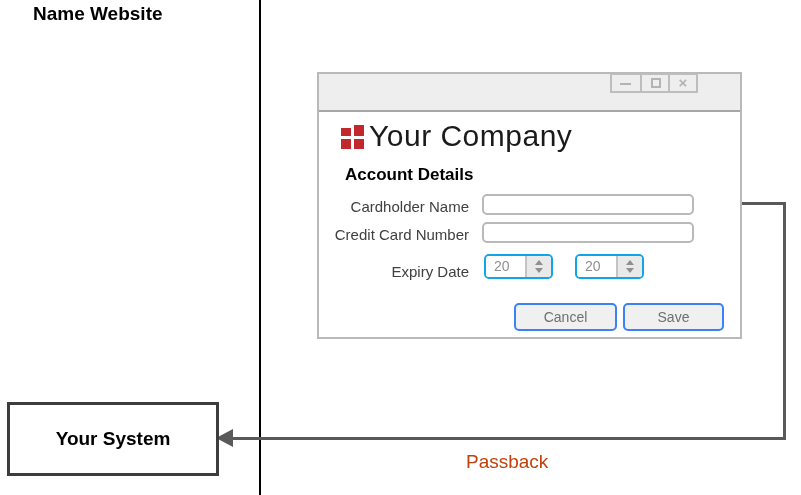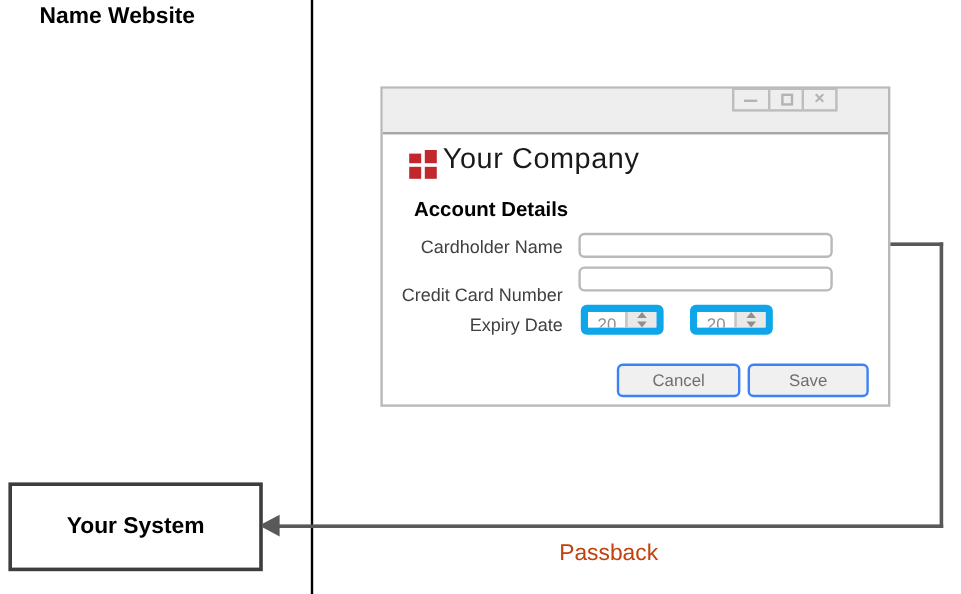--- a/index.html
+++ b/index.html
@@ -28,36 +28,36 @@
   .max-glyph { position:absolute; left:9px; top:3px; width:10px; height:10px; border:2px solid #b3b3b3; }
   .close-glyph { display:block; text-align:center; color:#b3b3b3; font-size:15px; font-weight:bold; line-height:15px; }
 
   
   .logo { position:absolute; left:22px; top:51px; width:24px; height:24px; }
   .logo span { position:absolute; background:#c1272d; }
   .logo .q1 { left:0;  top:3px;  width:10px; height:8px; }
   .logo .q2 { left:13px; top:0;  width:10px; height:11px; }
   .logo .q3 { left:0;  top:14px; width:10px; height:10px; }
   .logo .q4 { left:13px; top:14px; width:10px; height:10px; }
-  .company-name { position:absolute; left:50px; top:45px; font-size:24px; color:#1a1a1a; letter-spacing:0.5px; white-space:nowrap; }
+  .company-name { position:absolute; left:50px; top:45px; font-size:30px; color:#1a1a1a; letter-spacing:0.5px; white-space:nowrap; }
   .section-title { position:absolute; left:26px; top:91px; font-size:17px; font-weight:bold; color:#000; }
 
   .field-label { position:absolute; left:0; width:150px; text-align:right; font-size:15px; color:#404040; white-space:nowrap; }
-  .lbl-1 { top:124px; } .lbl-2 { top:152px;margin-top:12px; } .lbl-3 { top:189px; }
+  .lbl-1 { top:124px; } .lbl-2 { top:152px; } .lbl-3 { top:189px; }
 
   .text-input {
     position:absolute; left:163px; width:212px; height:21px;
     border:2px solid #b9b9b9; border-radius:5px; background:#fff;
     font-family:"Liberation Sans", sans-serif; font-size:13px; color:#333; padding:0 6px; outline:none;
   }
   .inp-1 { top:120px; } .inp-2 { top:148px; }
 
   .spinner {
     position:absolute; top:180px; width:69px; height:25px;
-    border:6px solid #0ea5e9; border-radius:5px; background:#fff;
+    border:2px solid #0ea5e9; border-radius:5px; background:#fff;
     display:flex; overflow:hidden;
   }
   .spin-1 { left:165px; } .spin-2 { left:256px; }
   .spin-value { flex:1; font-size:14px; color:#8f8f8f; line-height:21px; padding-left:8px; background:#fff; }
   .spin-btns { width:26px; background:#e9e9e9; border-left:2px solid #c4c4c4; display:flex; flex-direction:column; align-items:center; justify-content:center; gap:3px; cursor:default; }
   .tri-up   { width:0; height:0; border-left:4px solid transparent; border-right:4px solid transparent; border-bottom:5px solid #8f8f8f; }
   .tri-down { width:0; height:0; border-left:4px solid transparent; border-right:4px solid transparent; border-top:5px solid #8f8f8f; }
 
   .dlg-btn {
     position:absolute; top:229px; height:28px;

